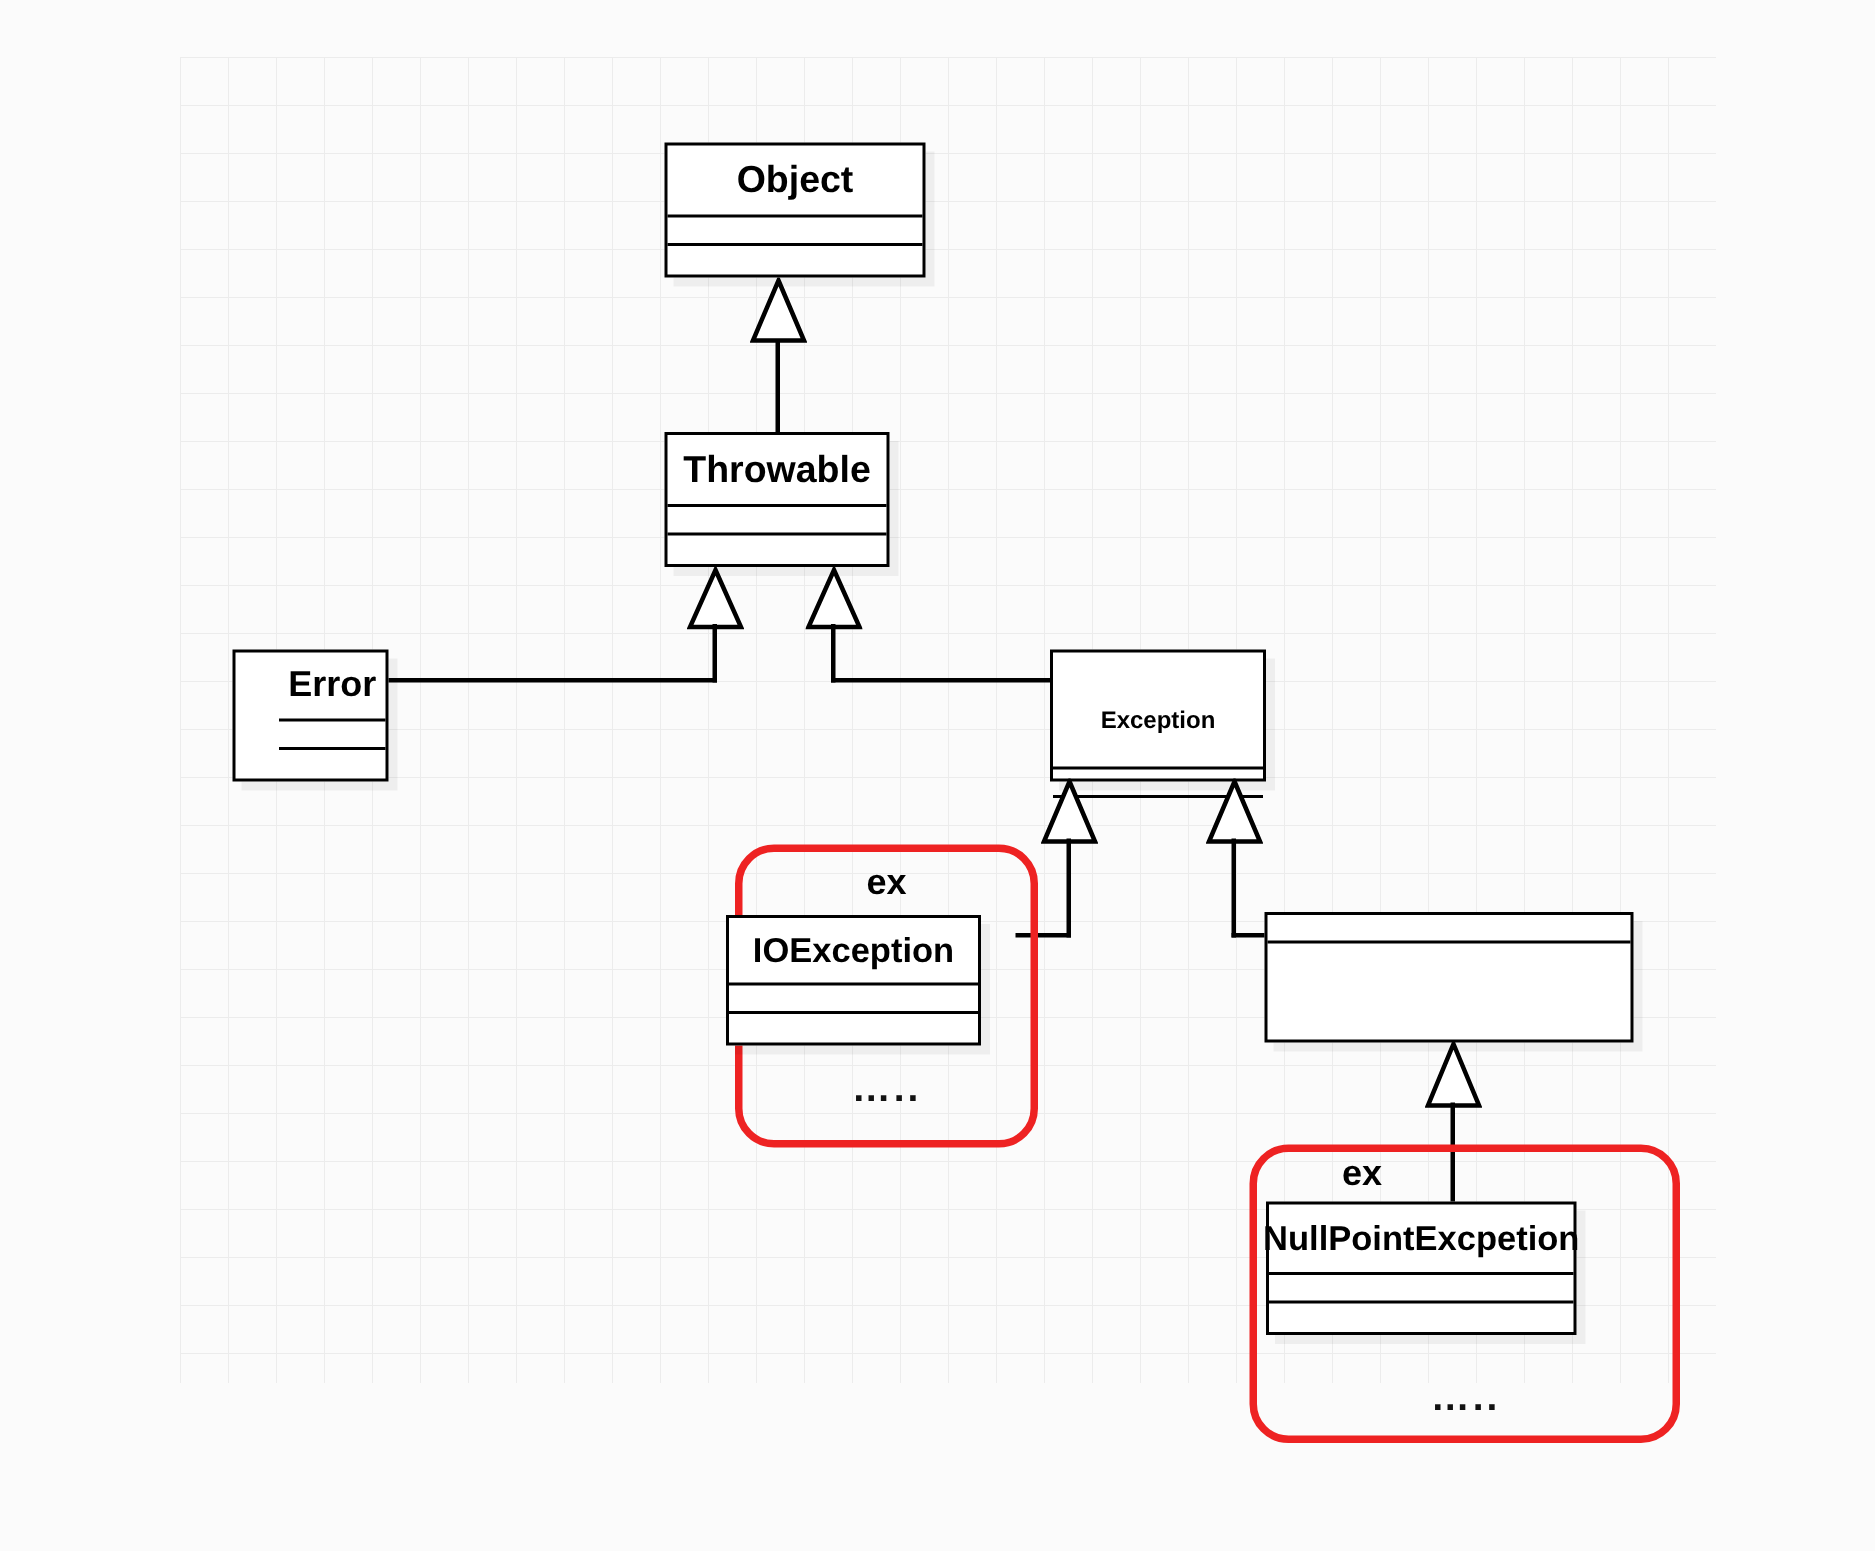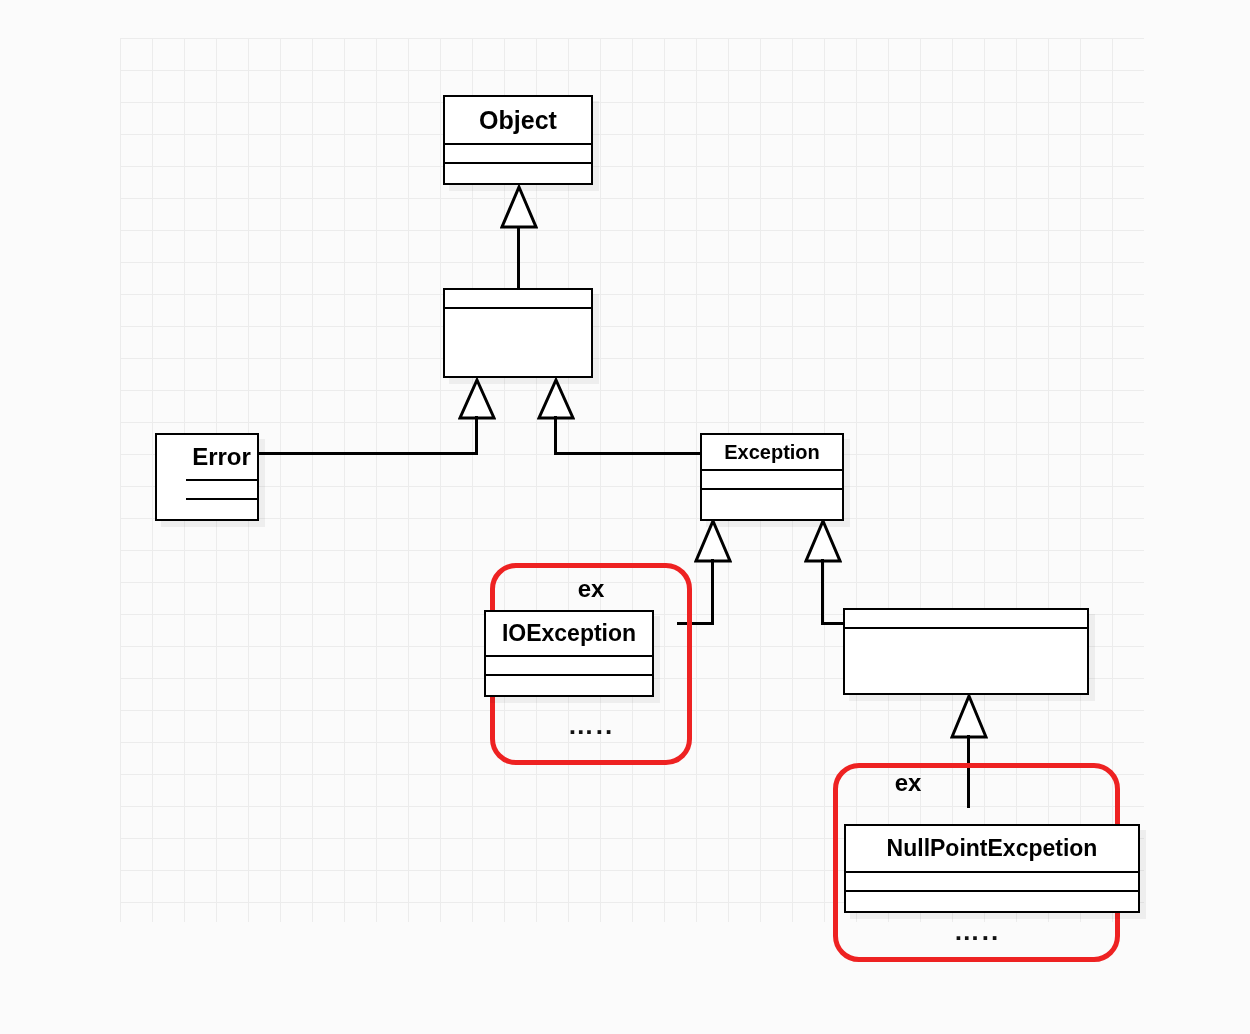--- a/index.html
+++ b/index.html
@@ -92,34 +92,35 @@
     text-align: center;
   }
 </style>
 </head>
 <body>
 
 <div id="canvas">
 
   <div id="grid"></div>
 
-  <div class="uml-box" style="left:443px; top:95px; width:150px; height:90px;text-align:center;">
+  <div class="uml-box" style="left:443px; top:95px; width:174px; height:90px;text-align:center;">
     <div class="uml-title" style="height:48px; font-size:25px;">Object</div>
     <div class="uml-row"></div>
     <div class="uml-row last"></div>
   </div>
 
   <div class="tri" style="left:500px; top:185px;">
     <svg width="38" height="44" viewBox="0 0 38 44">
       <polygon points="19,2 36,42 2,42" fill="#ffffff" stroke="#000000" stroke-width="3"></polygon>
     </svg>
   </div>
   <div class="line v" style="left:517px; top:227px; height:63px;"></div>
 
   <div class="uml-box" style="left:443px; top:288px; width:150px; height:90px;">
+    <div class="uml-title" style="height:48px; font-size:25px;">Throwable</div>
     <div class="uml-row"></div>
     <div class="uml-row last"></div>
   </div>
 
   <div class="tri" style="left:458px; top:378px;">
     <svg width="38" height="42" viewBox="0 0 38 42">
       <polygon points="19,2 36,40 2,40" fill="#ffffff" stroke="#000000" stroke-width="3"></polygon>
     </svg>
   </div>
   <div class="line v" style="left:475px; top:416px; height:39px;"></div>
@@ -133,21 +134,21 @@
   <div class="line v" style="left:554px; top:416px; height:39px;"></div>
   <div class="line h" style="left:554px; top:452px; width:148px;"></div>
 
   <div class="uml-box" style="left:155px; top:433px; width:104px; height:88px;padding-left:29px;">
     <div class="uml-title" style="height:46px; font-size:24px;">Error</div>
     <div class="uml-row"></div>
     <div class="uml-row last"></div>
   </div>
 
   <div class="uml-box" style="left:700px; top:433px; width:144px; height:88px;">
-    <div class="uml-title" style="height:36px; font-size:20px;">Exception</div>
+    <div class="uml-title" style="height:62px; font-size:16px;margin-top:16px;">Exception</div>
     <div class="uml-row"></div>
     <div class="uml-row last"></div>
   </div>
 
   <div class="tri" style="left:694px; top:519px;">
     <svg width="38" height="44" viewBox="0 0 38 44">
       <polygon points="19,2 36,42 2,42" fill="#ffffff" stroke="#000000" stroke-width="3"></polygon>
     </svg>
   </div>
   <div class="line v" style="left:711px; top:559px; height:66px;"></div>
@@ -180,21 +181,21 @@
   <div class="tri" style="left:950px; top:694px;">
     <svg width="38" height="45" viewBox="0 0 38 45">
       <polygon points="19,2 36,43 2,43" fill="#ffffff" stroke="#000000" stroke-width="3"></polygon>
     </svg>
   </div>
   <div class="line v" style="left:967px; top:735px; height:73px;"></div>
 
   <div class="red-group" style="left:833px; top:763px; width:287px; height:199px;"></div>
   <div class="ex-label" style="left:858px; top:769px; width:100px; font-size:24px;">ex</div>
 
-  <div class="uml-box" style="left:844px; top:824px; width:296px; height:89px;">
+  <div class="uml-box" style="left:844px; top:801px; width:207px; height:89px;">
     <div class="uml-title" style="height:47px; font-size:23px;">NullPointExcpetion</div>
     <div class="uml-row"></div>
     <div class="uml-row last"></div>
   </div>
 
   <div class="dots" style="left:927px; top:916px; width:100px; font-size:26px;">…..</div>
 
 </div>
 
 </body></html>

